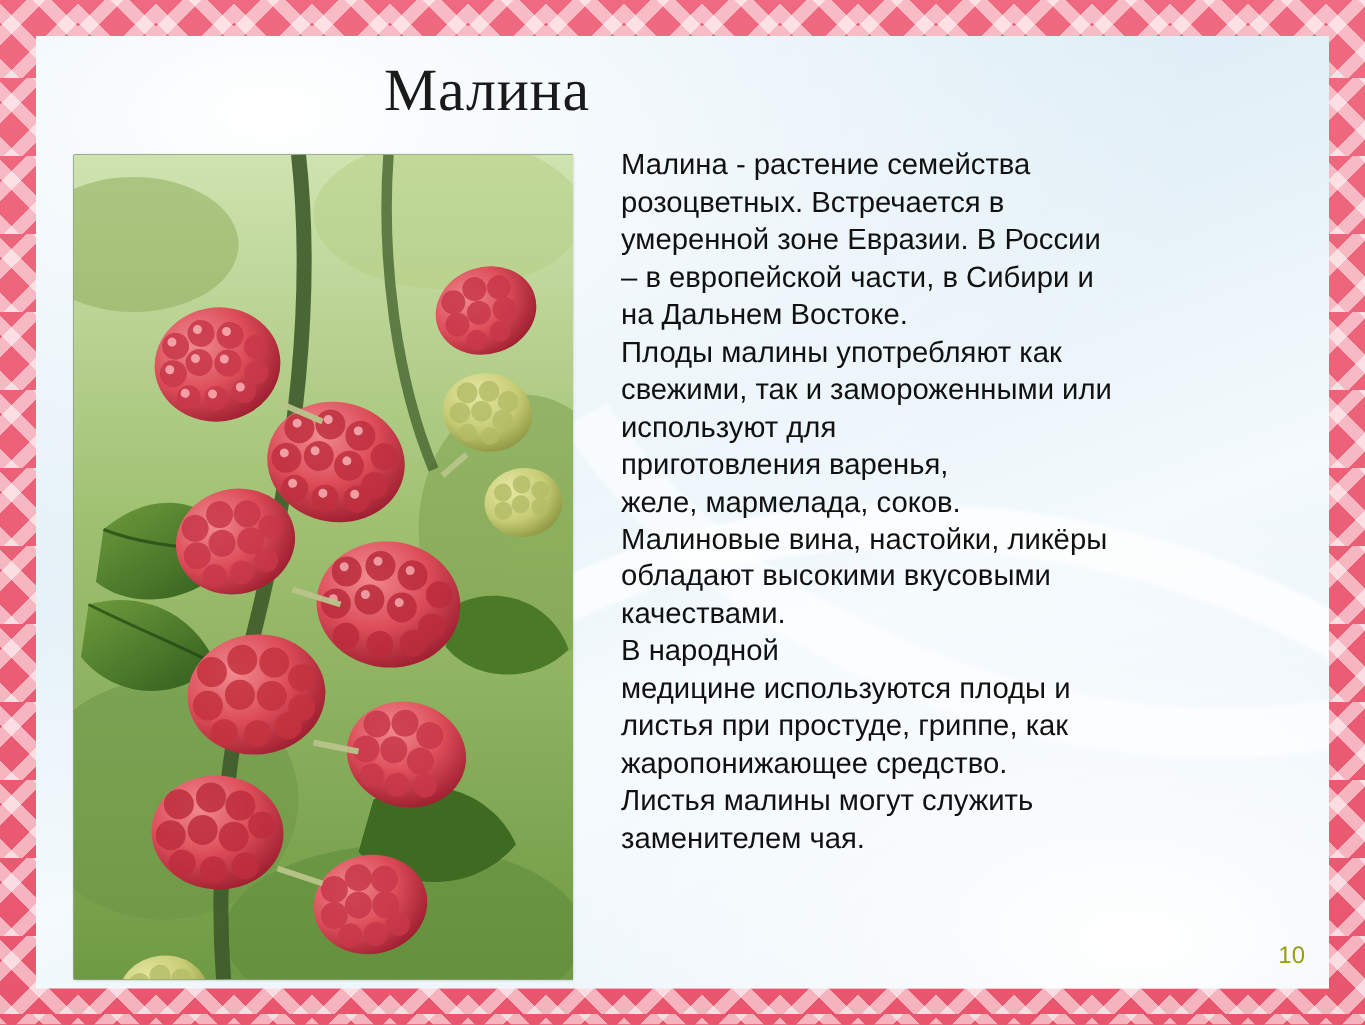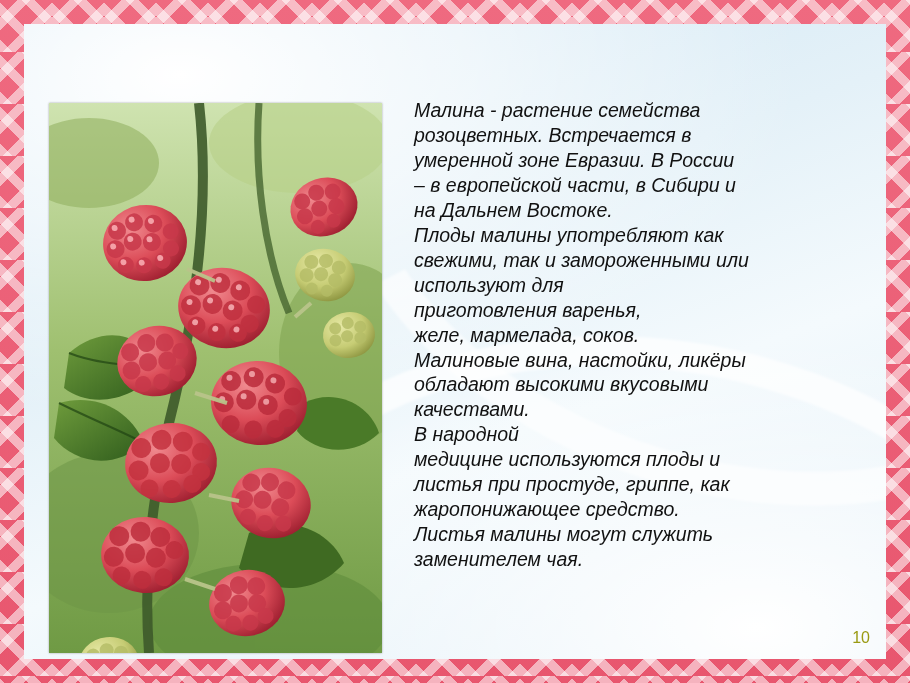--- a/index.html
+++ b/index.html
@@ -110,21 +110,20 @@
     left: 390px;
     top: 74px;
     width: 488px;
     color: #111111;
     font-size: 19.5px;
     line-height: 1.28;
   }
   .bodytext p {
     margin: 0;
     white-space: pre-line;
-    font-style: italic;
   }
 
   
   .slide-number {
     position: absolute;
     right: 16px;
     bottom: 12px;
     font-size: 16px;
     color: #8a8a00;
     color: #9a9a12;
@@ -135,20 +134,21 @@
 <body>
 
 <div class="slide">
 
   <div class="panel">
 
     <div class="swoosh s1"></div>
     <div class="swoosh s2"></div>
     <div class="swoosh s3"></div>
 
+    <div class="title">Малина</div>
 
     <div class="photo">
       <svg viewBox="0 0 333 550" preserveAspectRatio="none" aria-hidden="true">
         <defs>
           <linearGradient id="bgSky" x1="0" y1="0" x2="0" y2="1">
             <stop offset="0%" stop-color="#cfe3b0"></stop>
             <stop offset="45%" stop-color="#9fc070"></stop>
             <stop offset="100%" stop-color="#6f9a44"></stop>
           </linearGradient>
           <radialGradient id="berry" cx="35%" cy="30%" r="75%">

